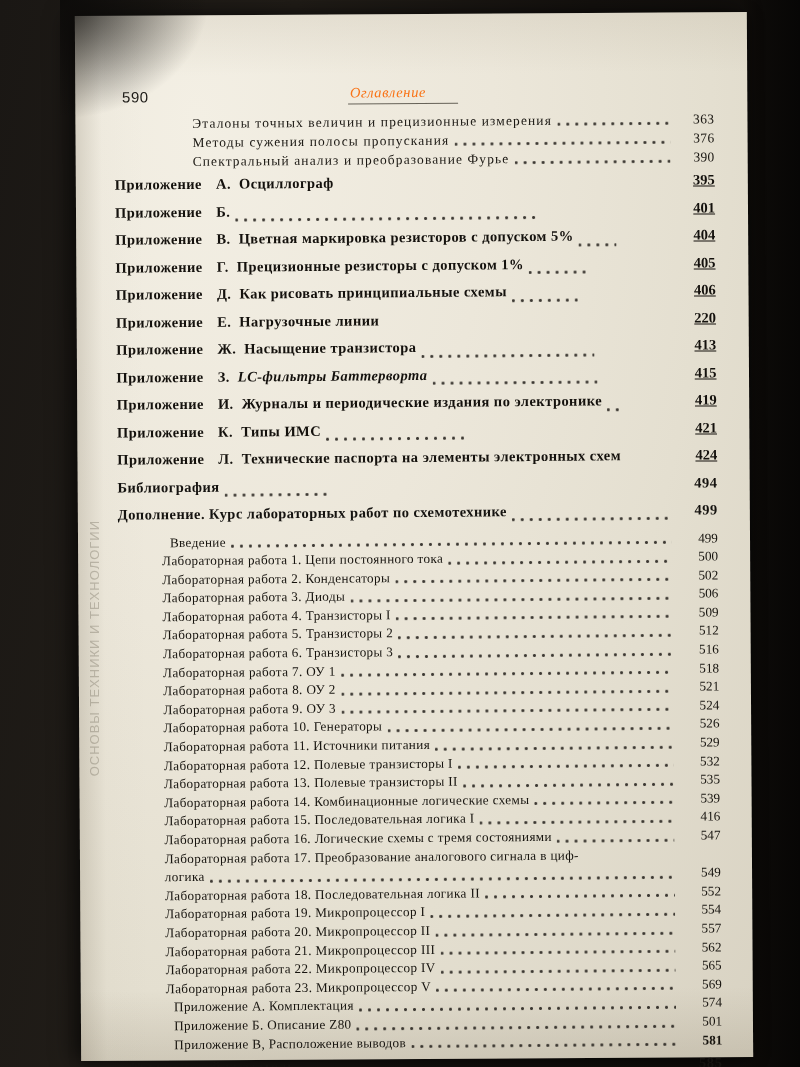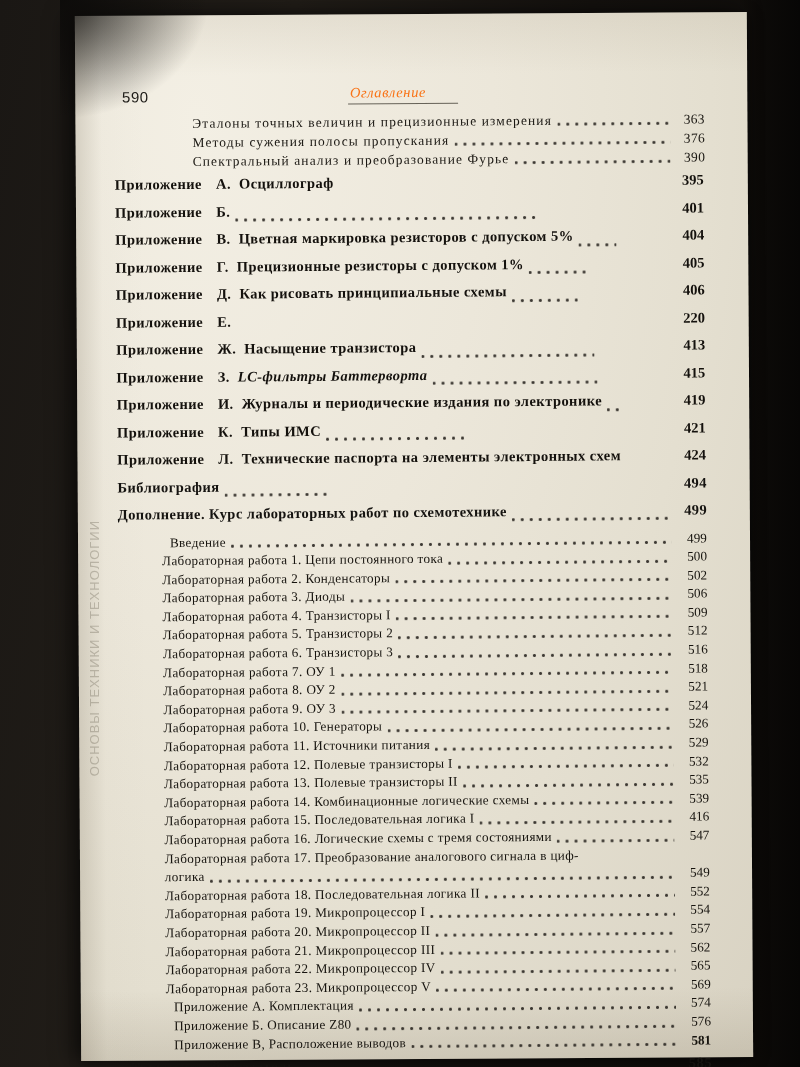--- a/index.html
+++ b/index.html
@@ -150,21 +150,21 @@
     background-size: 9px 3px;
     background-repeat: repeat-x;
     opacity: 0.9;
   }
   .leader.short::before { right: 58%; }
   .leader.mid::before { right: 30%; }
   .leader.tiny::before { right: 76%; }
   .leader.none::before { display: none; }
   .pg {
     flex: 0 0 44px;
-    text-align: center;
+    text-align: right;
   }
 
   
   .group-top { margin-top: 10px; }
   .group-top li.row {
     font-size: 13.5px;
     letter-spacing: 1.1px;
     line-height: 19px;
     padding-left: 78px;
     color: #1b1813;
@@ -173,21 +173,21 @@
 
   
   .group-app { margin-top: 14px; }
   .group-app li.row {
     font-size: 14.5px;
     letter-spacing: 0.45px;
     line-height: 27.5px;
     font-weight: 700;
     color: #14110d;
   }
-  .group-app .pg { font-weight: 700; letter-spacing: 0; }
+  .group-app .pg { font-weight: 700; letter-spacing: 0; text-decoration: underline; }
   .group-app .ital { font-style: italic; }
 
   .biblio, .dopoln {
     font-size: 14.5px;
     font-weight: 700;
     line-height: 27px;
     letter-spacing: 0.45px;
   }
   .dopoln { margin-bottom: 6px; }
 
@@ -289,20 +289,21 @@
         <span class="lbl">Приложение</span>
         <span class="lbl" style="padding-left:14px">Д.</span>
         <span class="lbl" style="padding-left:8px">Как рисовать принципиальные схемы</span>
         <span class="leader short"></span>
         <span class="pg">406</span>
       </li>
 
       <li class="row">
         <span class="lbl">Приложение</span>
         <span class="lbl" style="padding-left:14px">Е.</span>
+        <span class="lbl" style="padding-left:8px">Нагрузочные  линии</span>
         <span class="leader none"></span>
         <span class="pg">220</span>
       </li>
 
       <li class="row">
         <span class="lbl">Приложение</span>
         <span class="lbl" style="padding-left:14px">Ж.</span>
         <span class="lbl" style="padding-left:8px">Насыщение транзистора</span>
         <span class="leader mid"></span>
         <span class="pg">413</span>
@@ -484,21 +485,21 @@
       </li>
 
       <li class="row indent-app">
         <span class="lbl">Приложение А. Комплектация</span>
         <span class="leader"></span>
         <span class="pg">574</span>
       </li>
       <li class="row indent-app">
         <span class="lbl">Приложение Б.  Описание Z80</span>
         <span class="leader"></span>
-        <span class="pg">576</span>
+        <span class="pg">501</span>
       </li>
       <li class="row indent-app">
         <span class="lbl">Приложение В,  Расположение  выводов</span>
         <span class="leader"></span>
         <span class="pg bold">581</span>
       </li>
     </ul>
 
     <ul class="toc">
       <li class="row final">

